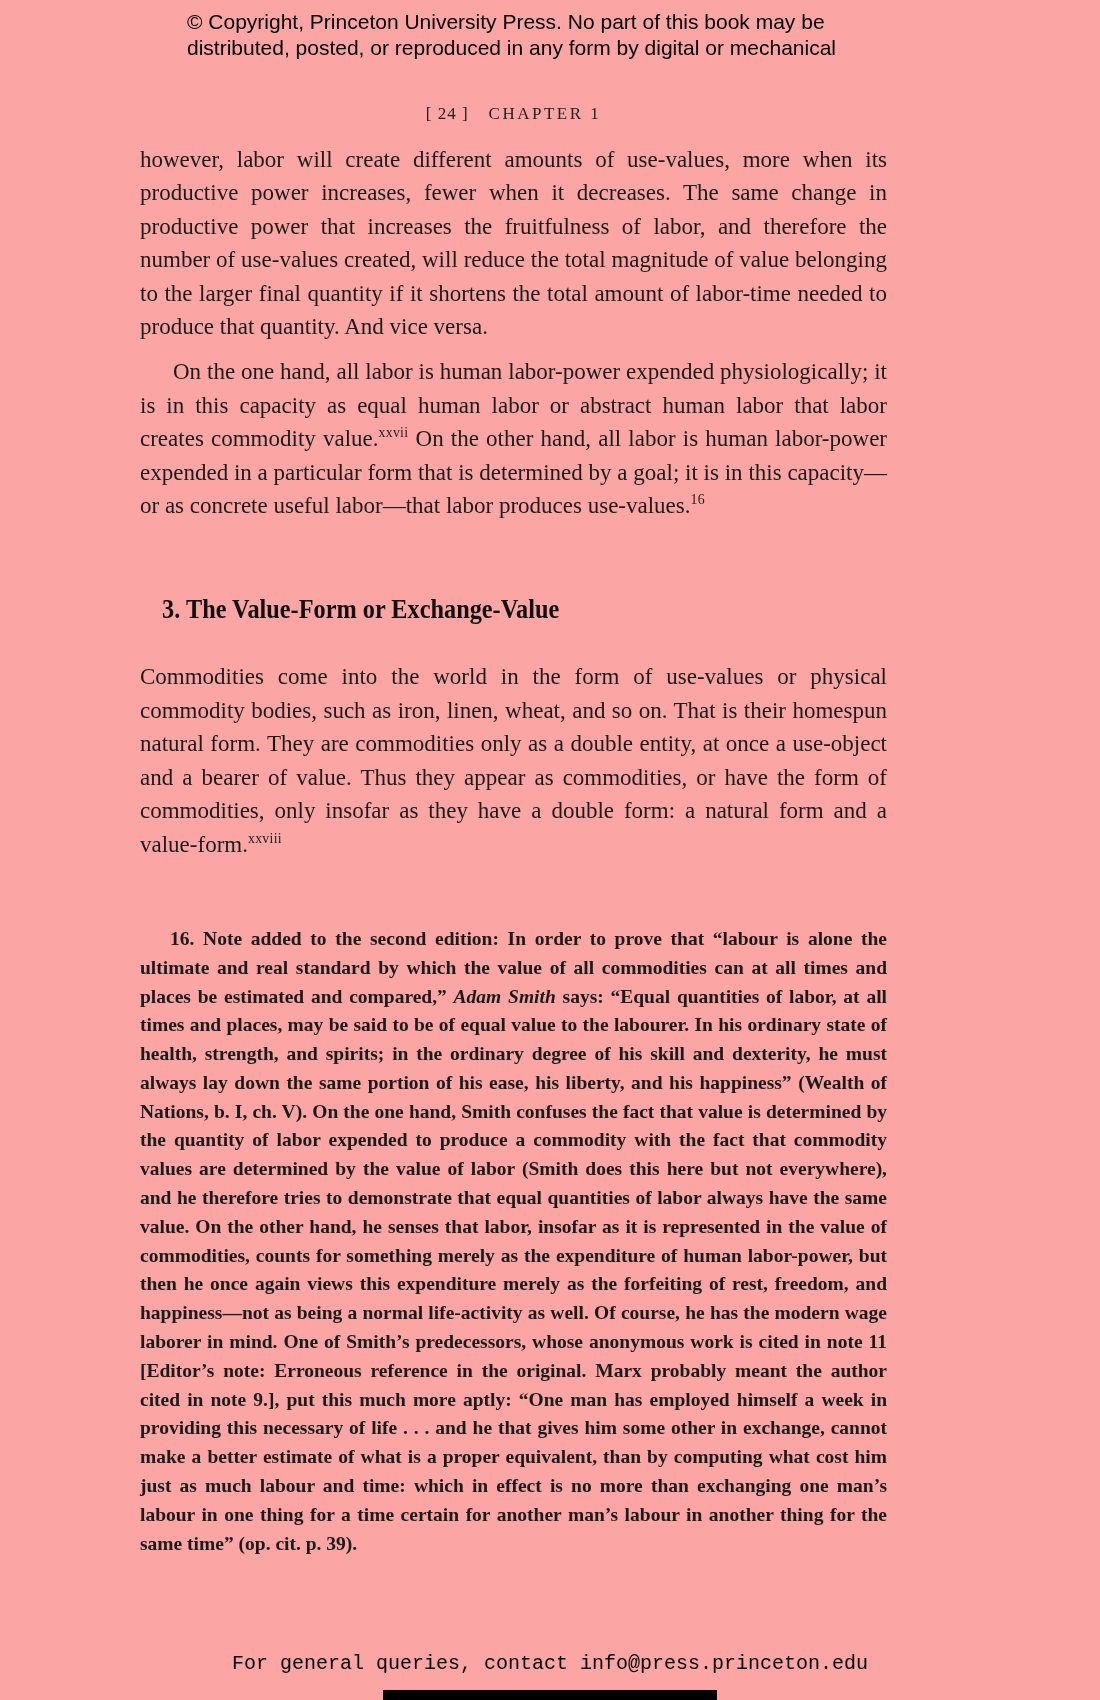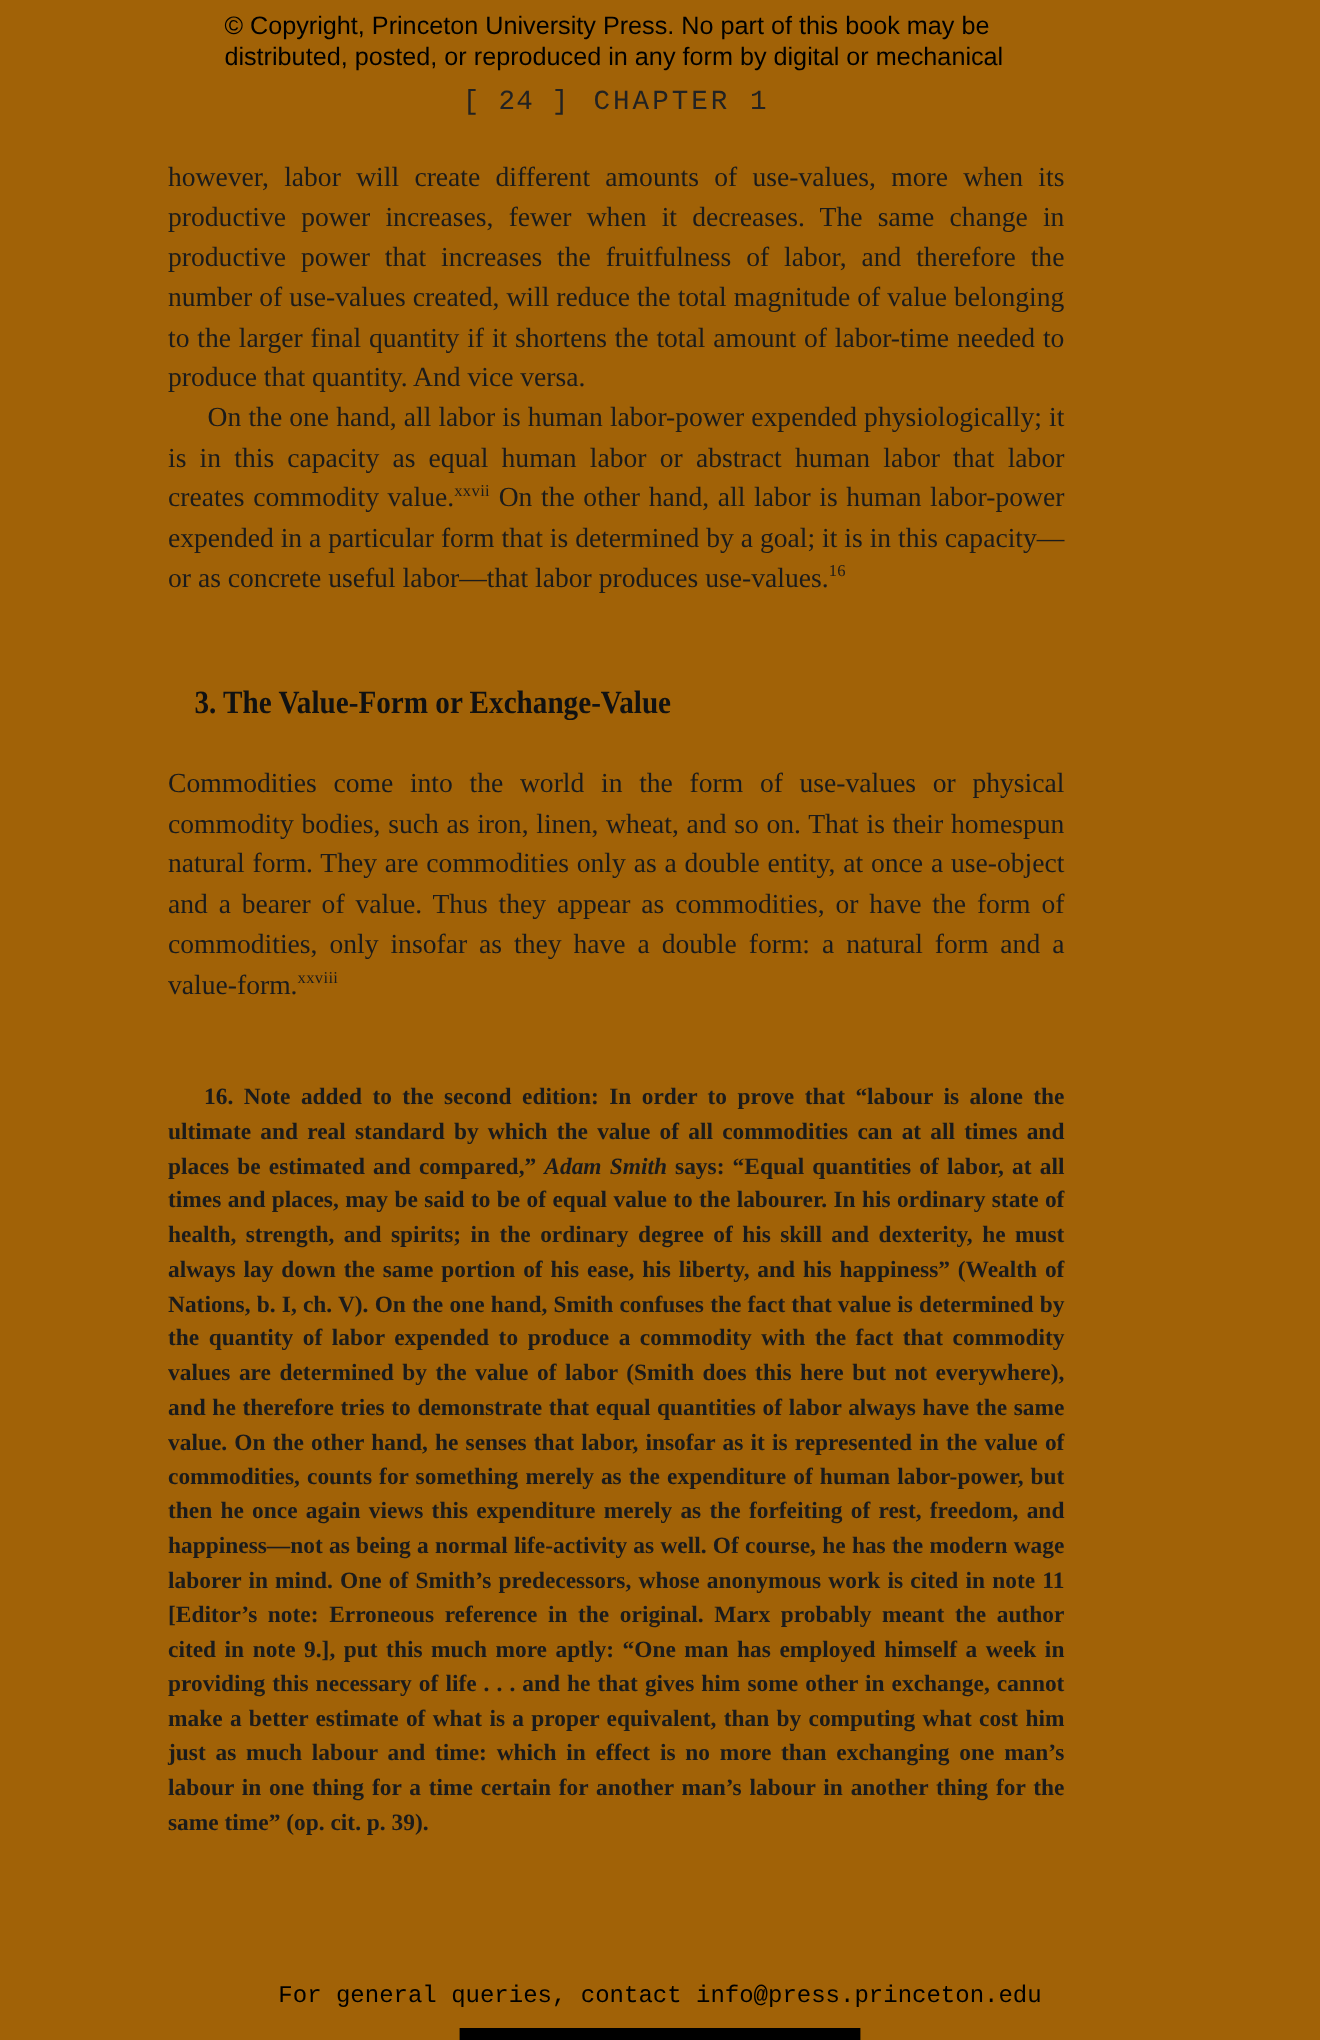--- a/index.html
+++ b/index.html
@@ -1,58 +1,58 @@
 <!DOCTYPE html>
 <html><head>
 <meta charset="utf-8">
 <style>
   * { margin: 0; padding: 0; box-sizing: border-box; }
   html, body { background: #ffffff; }
   .page {
     position: relative;
     width: 1100px;
     height: 1700px;
-    background: #a16207;
+    background: #fca5a5;
     overflow: hidden;
     font-family: "Liberation Serif", serif;
     color: #1c1c1c;
   }
   .copyright {
     position: absolute;
     top: 9px;
     left: 187px;
     width: 680px;
     font-family: "Liberation Sans", sans-serif;
     font-size: 21px;
     line-height: 26px;
     color: #000000;
   }
   .running-head {
     position: absolute;
-    top: 72px;
+    top: 104px;
     left: 140px;
     width: 747px;
     text-align: center;
-    font-family: Liberation Mono, monospace;
-    font-size: 23px;
+    font-family: Liberation Serif, serif;
+    font-size: 17px;
     letter-spacing: 2.5px;
     color: #222222;
   }
   .running-head .pagenum { margin-right: 20px; letter-spacing: 1px; }
   .body-column {
     position: absolute;
     top: 131px;
     left: 140px;
     width: 747px;
     font-size: 23px;
     line-height: 33.4px;
     text-align: justify;
     color: #1b1b1b;
   }
-  .para { text-align: justify; }
+  .para { text-align: justify; margin-top: 12px; }
   .para.indent { text-indent: 33px; }
   sup.note-ref {
     font-size: 0.60em;
     line-height: 0;
     vertical-align: super;
     letter-spacing: 0.3px;
   }
   .section-heading {
     margin-top: 70px;
     margin-bottom: 34px;

